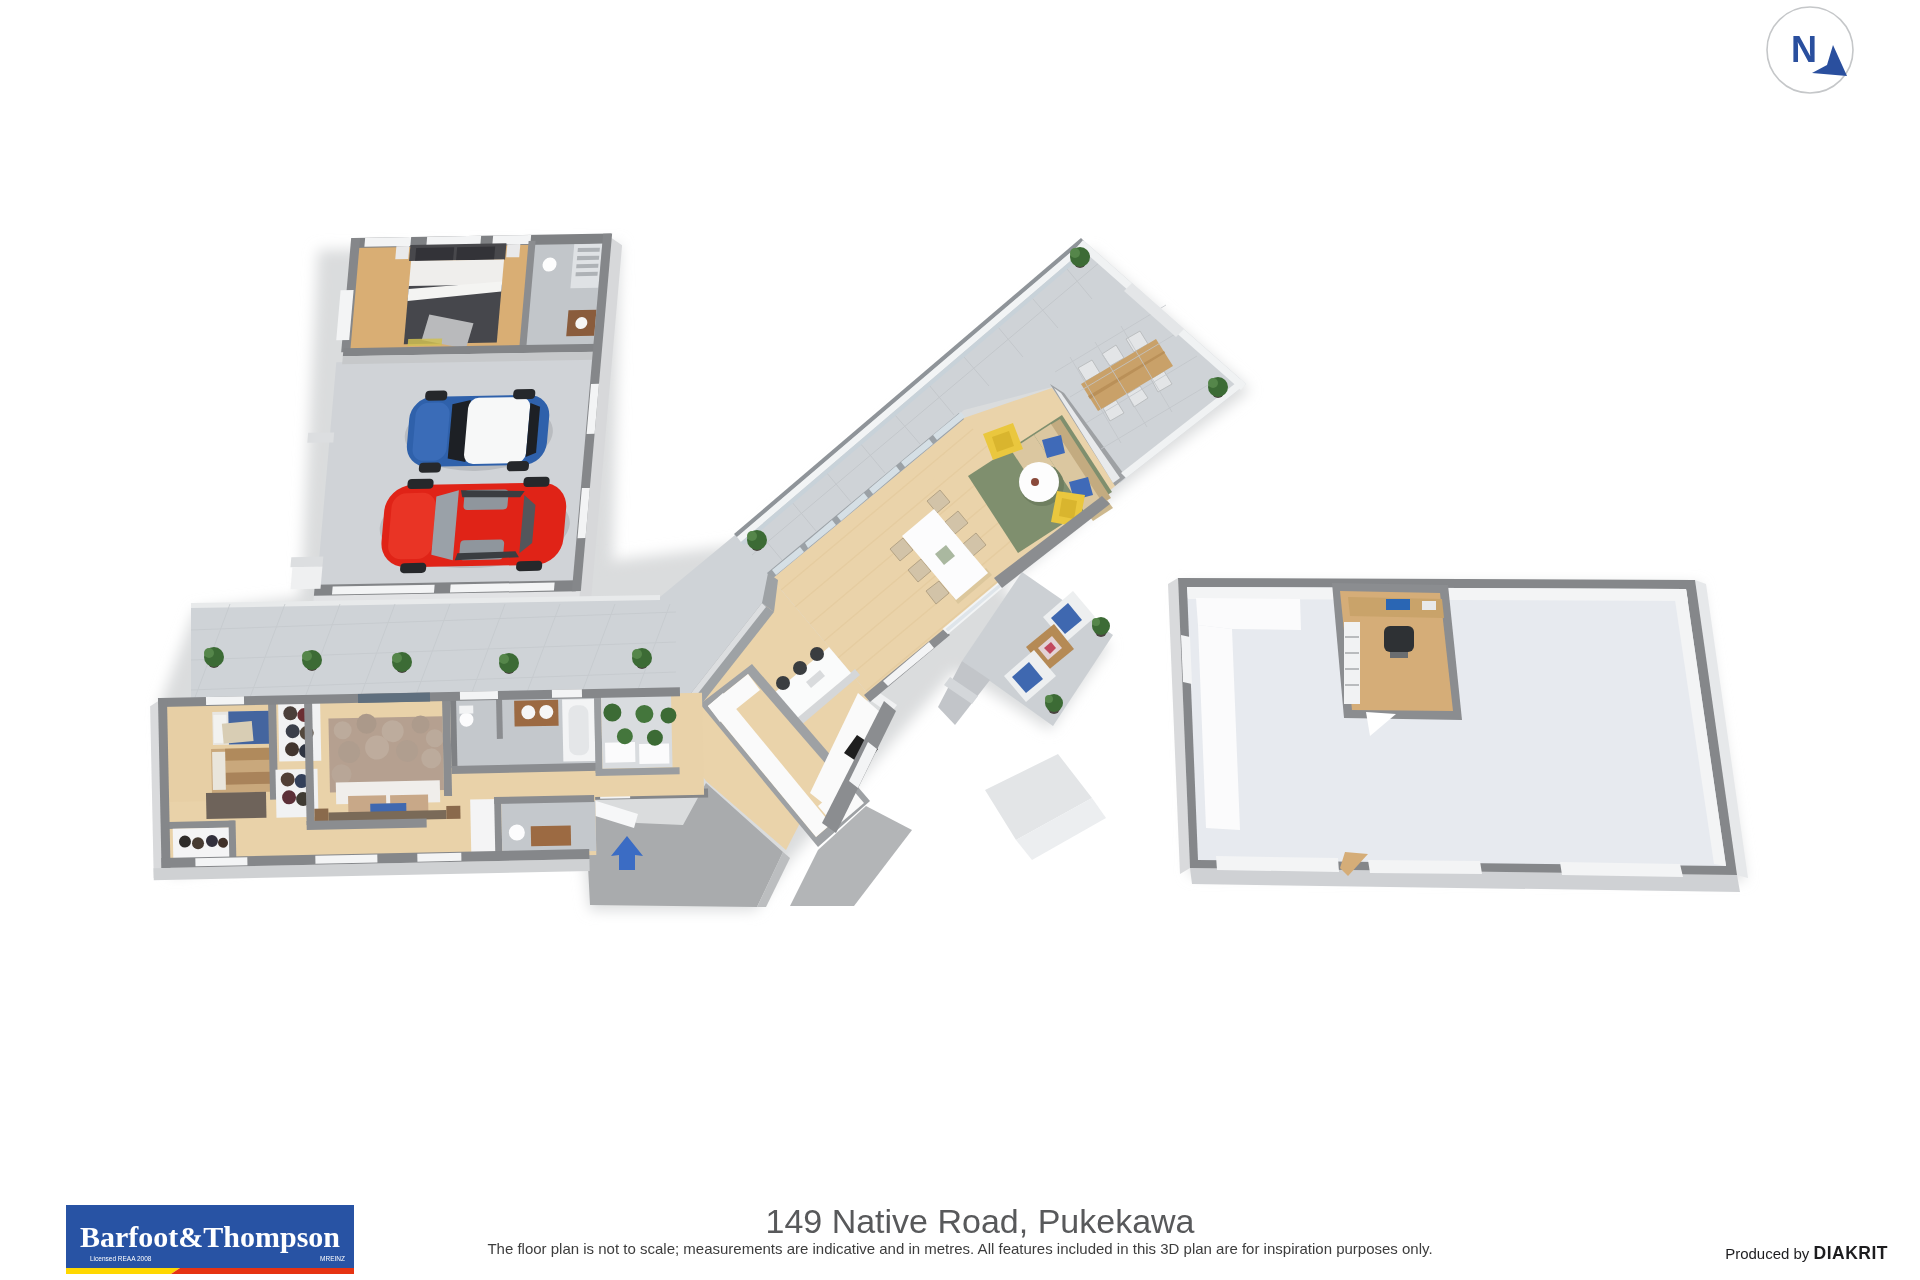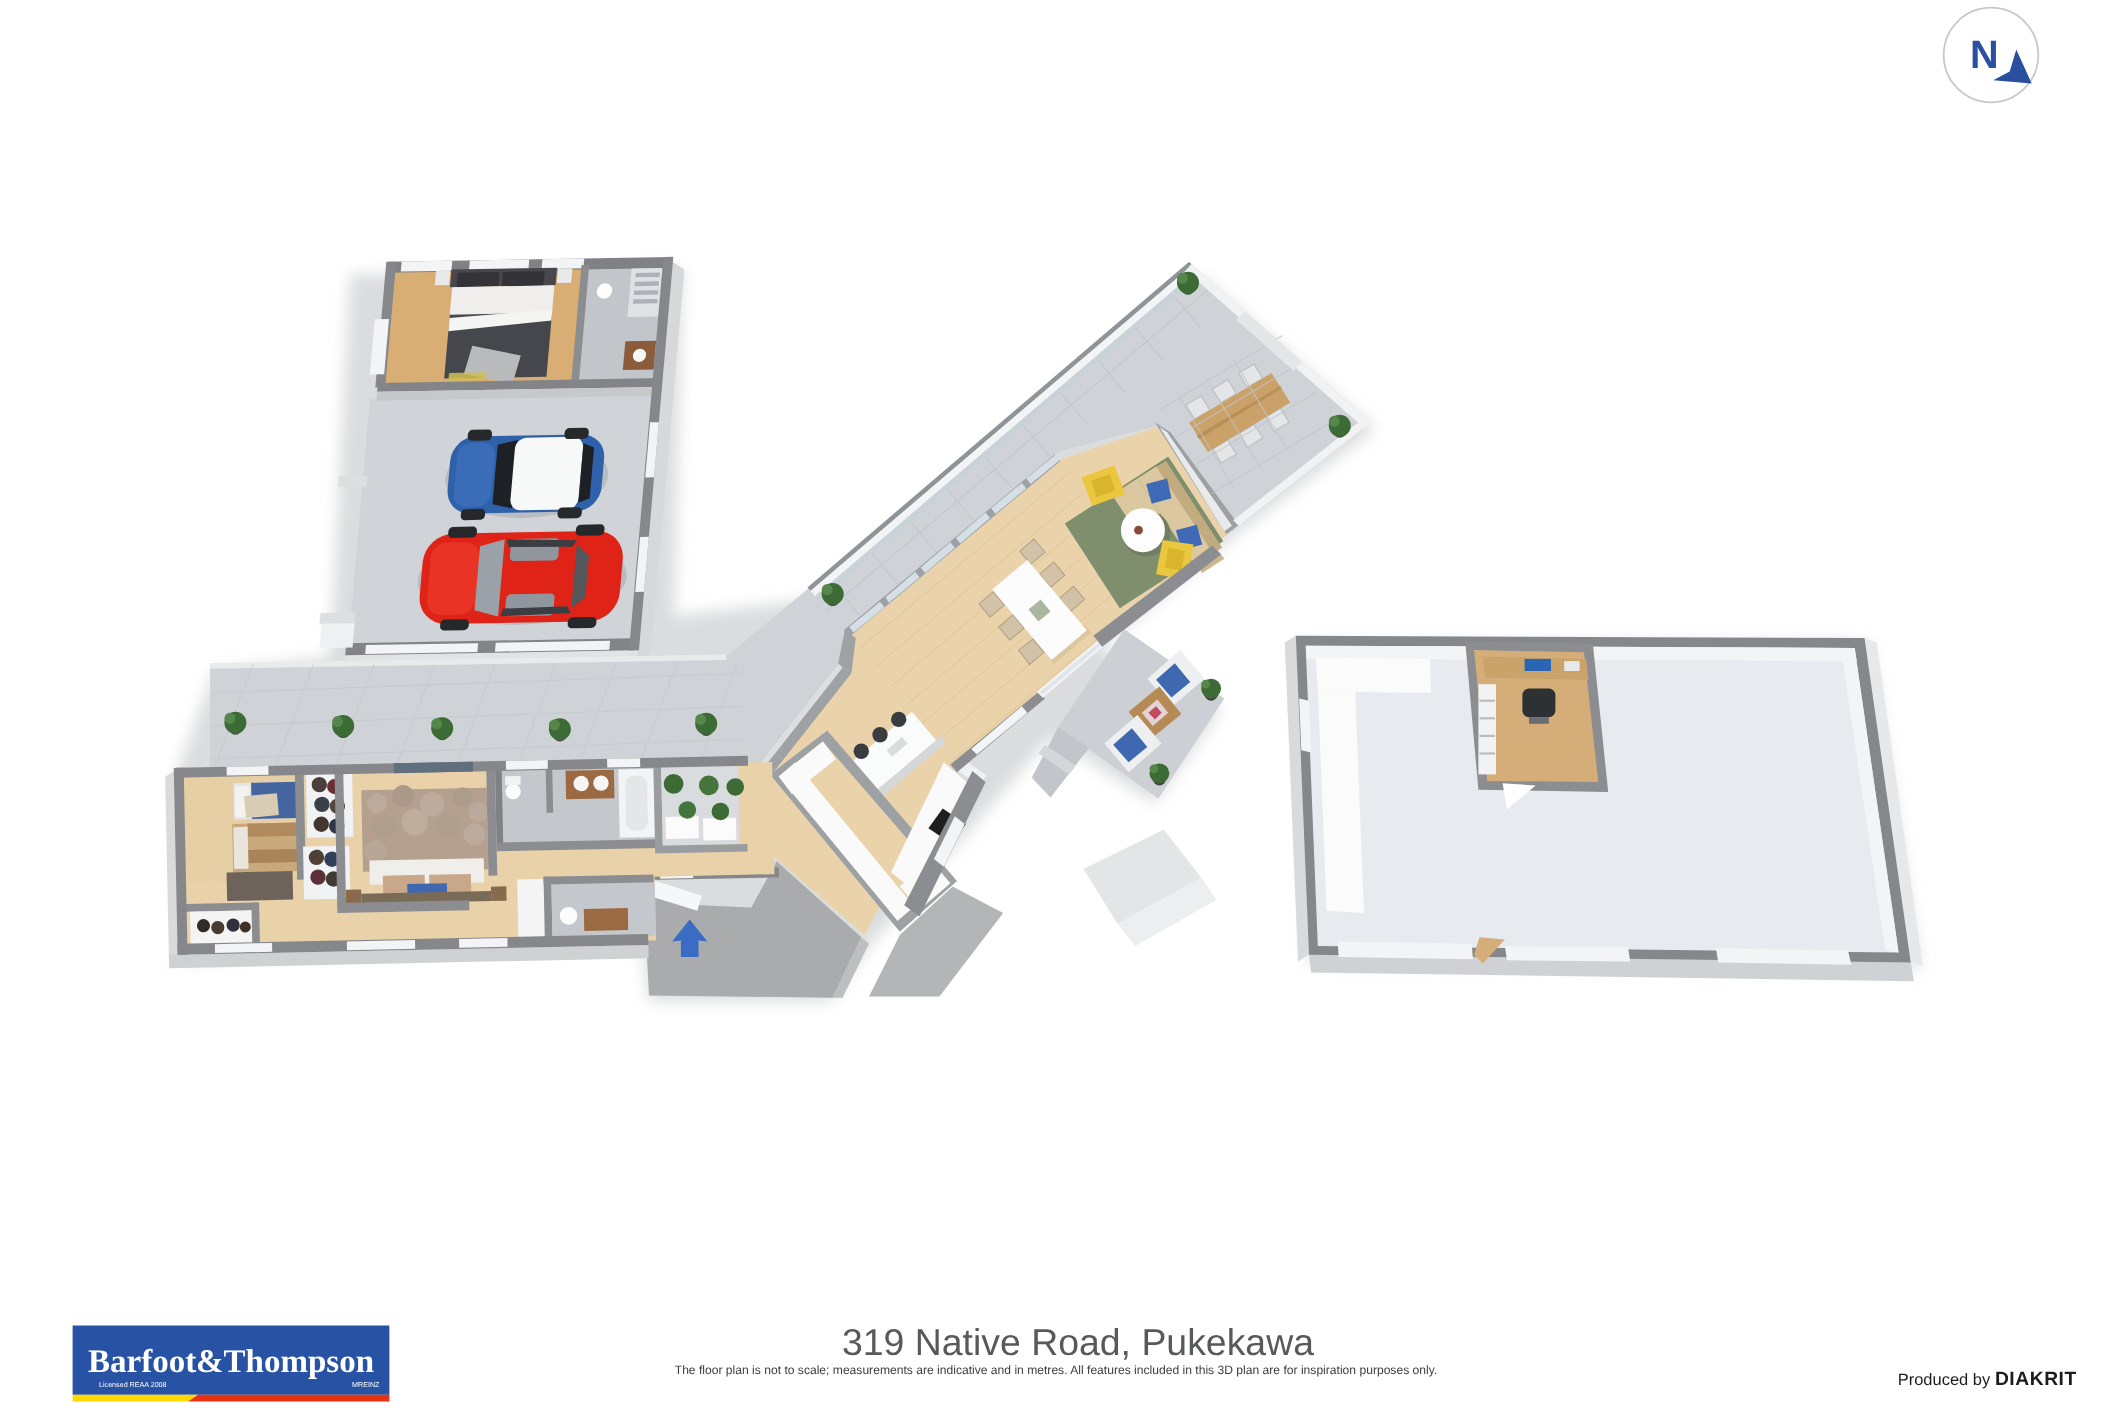--- a/index.html
+++ b/index.html
@@ -1,21 +1,21 @@
 <!DOCTYPE html>
 <html><head>
 <meta charset="utf-8">
 <style>
   html,body{margin:0;padding:0;background:#ffffff;}
   #page{position:relative;width:1920px;height:1280px;background:#ffffff;overflow:hidden;
         font-family:"Liberation Sans", sans-serif;}
   svg{position:absolute;top:0;left:0;}
   .addr{position:absolute;top:1202px;left:40px;right:0;text-align:center;
         font-size:34px;color:#58595b;}
-  .disc{position:absolute;left:0;right:0;text-align:center;color:#3d3d3d;font-size:11px;}
+  .disc{position:absolute;left:0;right:0;text-align:center;color:#3d3d3d;font-size:15px;}
   .prod{position:absolute;top:1243px;right:32px;color:#1d1d1f;font-size:15px;}
   .prod b{font-size:17.5px;letter-spacing:0.5px;margin-top:41px;}
 </style>
 </head>
 <body>
 <div id="page">
 <svg width="1920" height="1280" viewBox="0 0 1920 1280">
 <defs>
   <filter id="soft" x="-30%" y="-30%" width="160%" height="160%">
     <feGaussianBlur stdDeviation="7"></feGaussianBlur>
@@ -660,19 +660,19 @@
 
 <polygon points="180,1268 354,1268 354,1274 171,1274" fill="#e63312"></polygon>
 
 <circle cx="1810" cy="50" r="43" fill="#ffffff" stroke="#c5c7c9" stroke-width="1.6"></circle>
 
 <text x="1804" y="62" font-family="Liberation Sans, sans-serif" font-weight="bold" font-size="36" fill="#2a4f9e" text-anchor="middle">N</text>
 
 <path d="M1833,45 L1847,76 L1812,73 L1827,65 Z" fill="#2a4f9e"></path>
 </svg>
 
-<div class="addr">319 Native Road, Pukekawa</div>
+<div class="addr">149 Native Road, Pukekawa</div>
 
 <div class="disc" style="top:1240px;">The floor plan is not to scale; measurements are indicative and in metres. All features included in this 3D plan are for inspiration purposes only.</div>
 
 
 <div class="prod">Produced by <b>DIAKRIT</b></div>
 </div>
 
 </body></html>

